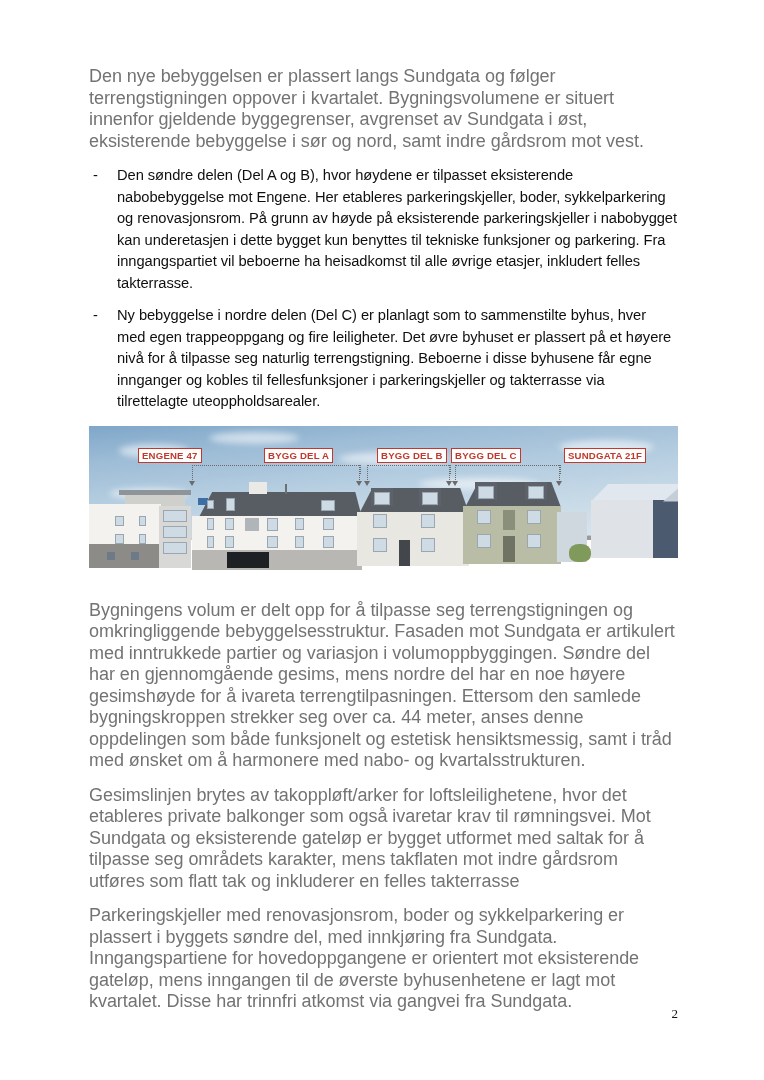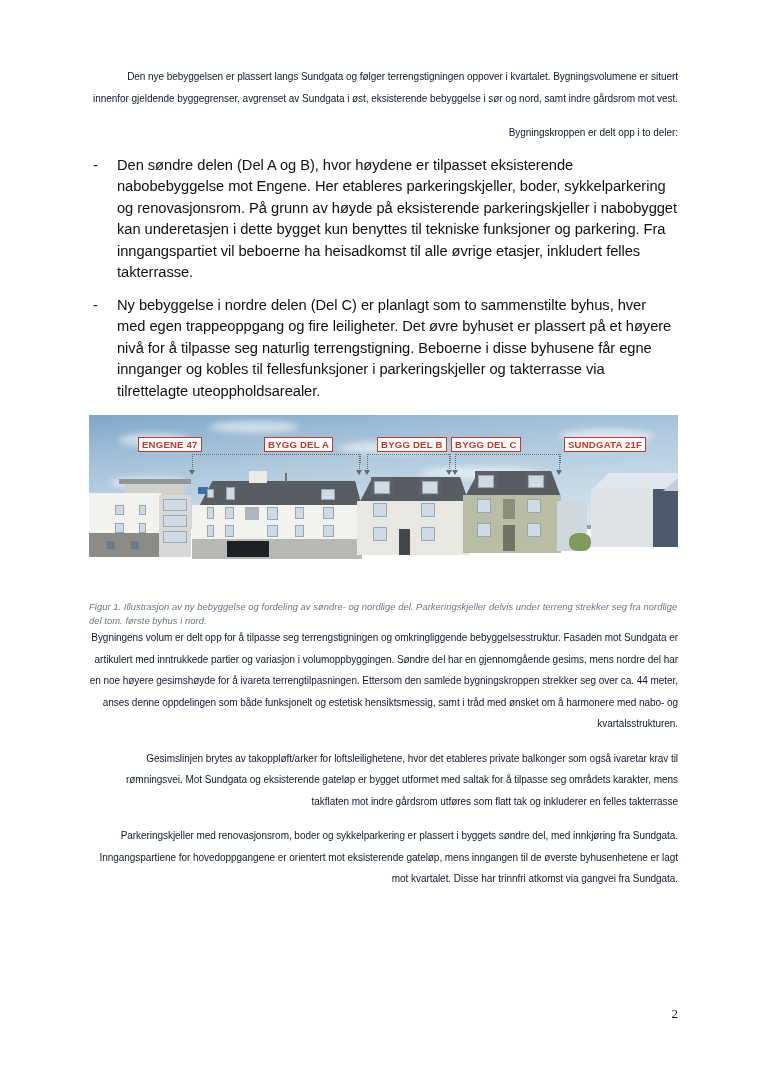--- a/index.html
+++ b/index.html
@@ -22,24 +22,24 @@
   .content {
     position: absolute;
     left: 89px;
     top: 66px;
     width: 589px;
   }
 
   
   p.body-par {
     margin: 0 0 13px 0;
-    font-size: 10px;
+    font-size: 18px;
     line-height: 21.5px;
-    color: #0f172a;
-    text-align: right;
+    color: #737373;
+    text-align: left;
     letter-spacing: -0.05px;
   }
   p.body-par.tight {
     margin-bottom: 11px;
   }
 
   ul.dash-list {
     list-style: none;
     margin: 0 0 10px 0;
     padding: 0;
@@ -198,21 +198,20 @@
   }
 </style>
 </head>
 <body>
 
 <div class="page">
   <div class="content">
 
     <p class="body-par">Den nye bebyggelsen er plassert langs Sundgata og følger terrengstigningen oppover i kvartalet. Bygningsvolumene er situert innenfor gjeldende byggegrenser, avgrenset av Sundgata i øst, eksisterende bebyggelse i sør og nord, samt indre gårdsrom mot vest.</p>
 
-    <p class="body-par tight">Bygningskroppen er delt opp i to deler:</p>
 
     <ul class="dash-list">
       <li>
         <span class="dash">-</span>
         <span>Den søndre delen (Del A og B), hvor høydene er tilpasset eksisterende nabobebyggelse mot Engene. Her etableres parkeringskjeller, boder, sykkelparkering og renovasjonsrom. På grunn av høyde på eksisterende parkeringskjeller i nabobygget kan underetasjen i dette bygget kun benyttes til tekniske funksjoner og parkering. Fra inngangspartiet vil beboerne ha heisadkomst til alle øvrige etasjer, inkludert felles takterrasse.</span>
       </li>
       <li>
         <span class="dash">-</span>
         <span>Ny bebyggelse i nordre delen (Del C) er planlagt som to sammenstilte byhus, hver med egen trappeoppgang og fire leiligheter. Det øvre byhuset er plassert på et høyere nivå for å tilpasse seg naturlig terrengstigning. Beboerne i disse byhusene får egne innganger og kobles til fellesfunksjoner i parkeringskjeller og takterrasse via tilrettelagte uteoppholdsarealer.</span>
       </li>
@@ -325,21 +324,20 @@
         <div class="callout" style="left:362px; top:22px;">BYGG DEL C</div>
         <div class="bracket" style="left:366px; top:39px; width:104px; height:8px;"></div>
         <div class="stem" style="left:366px; top:39px; height:17px;"></div>
         <div class="arrow-head" style="left:363px; top:55px;"></div>
         <div class="stem" style="left:470px; top:39px; height:17px;"></div>
         <div class="arrow-head" style="left:467px; top:55px;"></div>
 
         <div class="callout" style="left:475px; top:22px;">SUNDGATA 21F</div>
       </div>
 
-      <div class="caption">Figur 1. Illustrasjon av ny bebyggelse og fordeling av søndre- og nordlige del. Parkeringskjeller delvis under terreng strekker seg fra nordlige del tom. første byhus i nord.</div>
     </div>
 
 
     <p class="body-par">Bygningens volum er delt opp for å tilpasse seg terrengstigningen og omkringliggende bebyggelsesstruktur. Fasaden mot Sundgata er artikulert med inntrukkede partier og variasjon i volumoppbyggingen. Søndre del har en gjennomgående gesims, mens nordre del har en noe høyere gesimshøyde for å ivareta terrengtilpasningen. Ettersom den samlede bygningskroppen strekker seg over ca. 44 meter, anses denne oppdelingen som både funksjonelt og estetisk hensiktsmessig, samt i tråd med ønsket om å harmonere med nabo- og kvartalsstrukturen.</p>
 
     <p class="body-par">Gesimslinjen brytes av takoppløft/arker for loftsleilighetene, hvor det etableres private balkonger som også ivaretar krav til rømningsvei. Mot Sundgata og eksisterende gateløp er bygget utformet med saltak for å tilpasse seg områdets karakter, mens takflaten mot indre gårdsrom utføres som flatt tak og inkluderer en felles takterrasse</p>
 
     <p class="body-par">Parkeringskjeller med renovasjonsrom, boder og sykkelparkering er plassert i byggets søndre del, med innkjøring fra Sundgata. Inngangspartiene for hovedoppgangene er orientert mot eksisterende gateløp, mens inngangen til de øverste byhusenhetene er lagt mot kvartalet. Disse har trinnfri atkomst via gangvei fra Sundgata.</p>
 
   </div>

